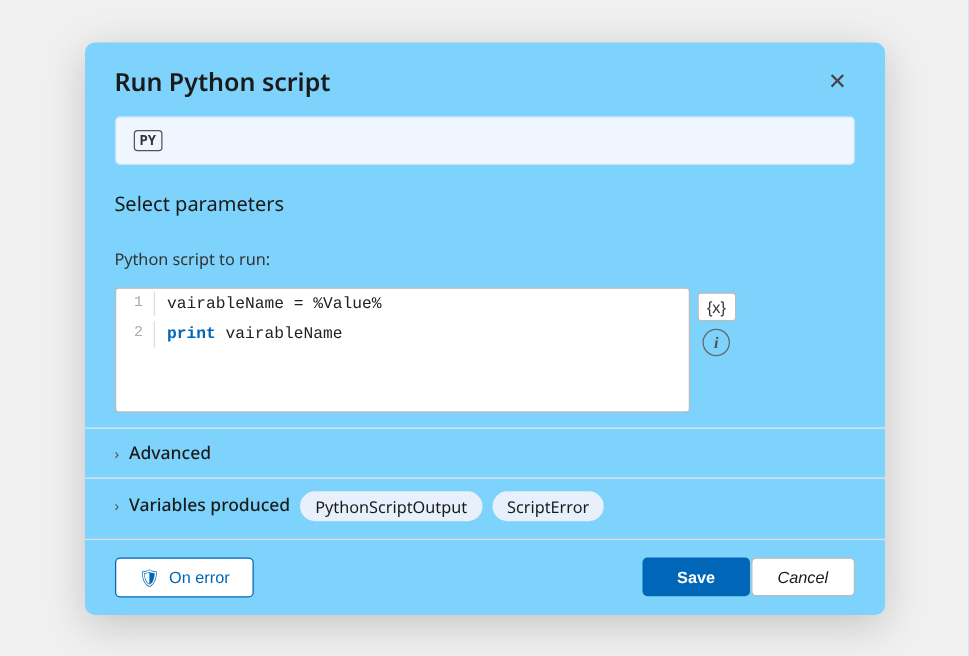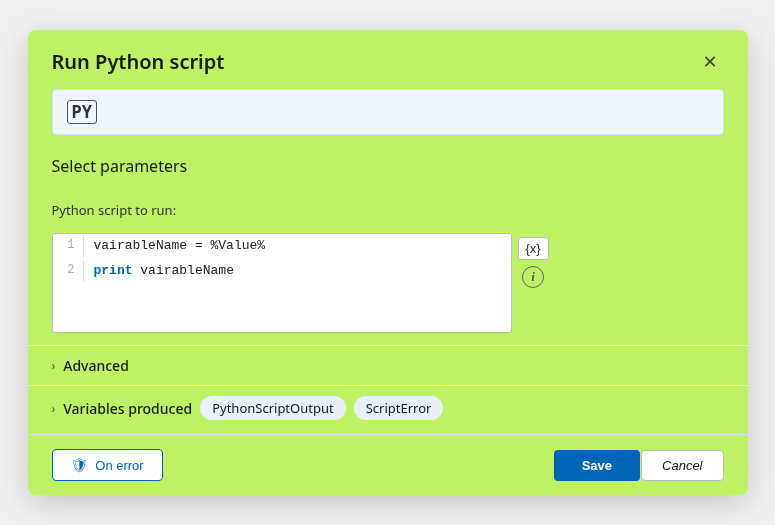--- a/index.html
+++ b/index.html
@@ -8,24 +8,24 @@
       display: flex;
       align-items: center;
       justify-content: center;
       width: 775px;
       height: 525px;
       font-family: 'Segoe UI', system-ui, sans-serif;
       font-size: 14px;
       color: #1a1a1a;
     }
     .dialog {
-      background: #bef264;
+      background: #7dd3fc;
       border-radius: 8px;
       box-shadow: 0 8px 32px rgba(0,0,0,0.18);
-      width: 720px;
+      width: 640px;
       padding: 0;
       overflow: hidden;
     }
     .dialog-header {
       display: flex;
       align-items: center;
       justify-content: space-between;
       padding: 18px 24px 14px 24px;
       border-bottom: none;
     }
@@ -52,21 +52,21 @@
       padding: 10px 14px;
       display: flex;
       align-items: center;
       gap: 12px;
       font-size: 13px;
       color: #333;
     }
     .py-badge {
       border: 1.5px solid #555;
       border-radius: 3px;
-      font-size: 17px;
+      font-size: 11px;
       font-weight: 700;
       padding: 1px 4px;
       color: #333;
       flex-shrink: 0;
       font-family: monospace;
     }
     .info-link {
       color: #0067b8;
       text-decoration: none;
     }

